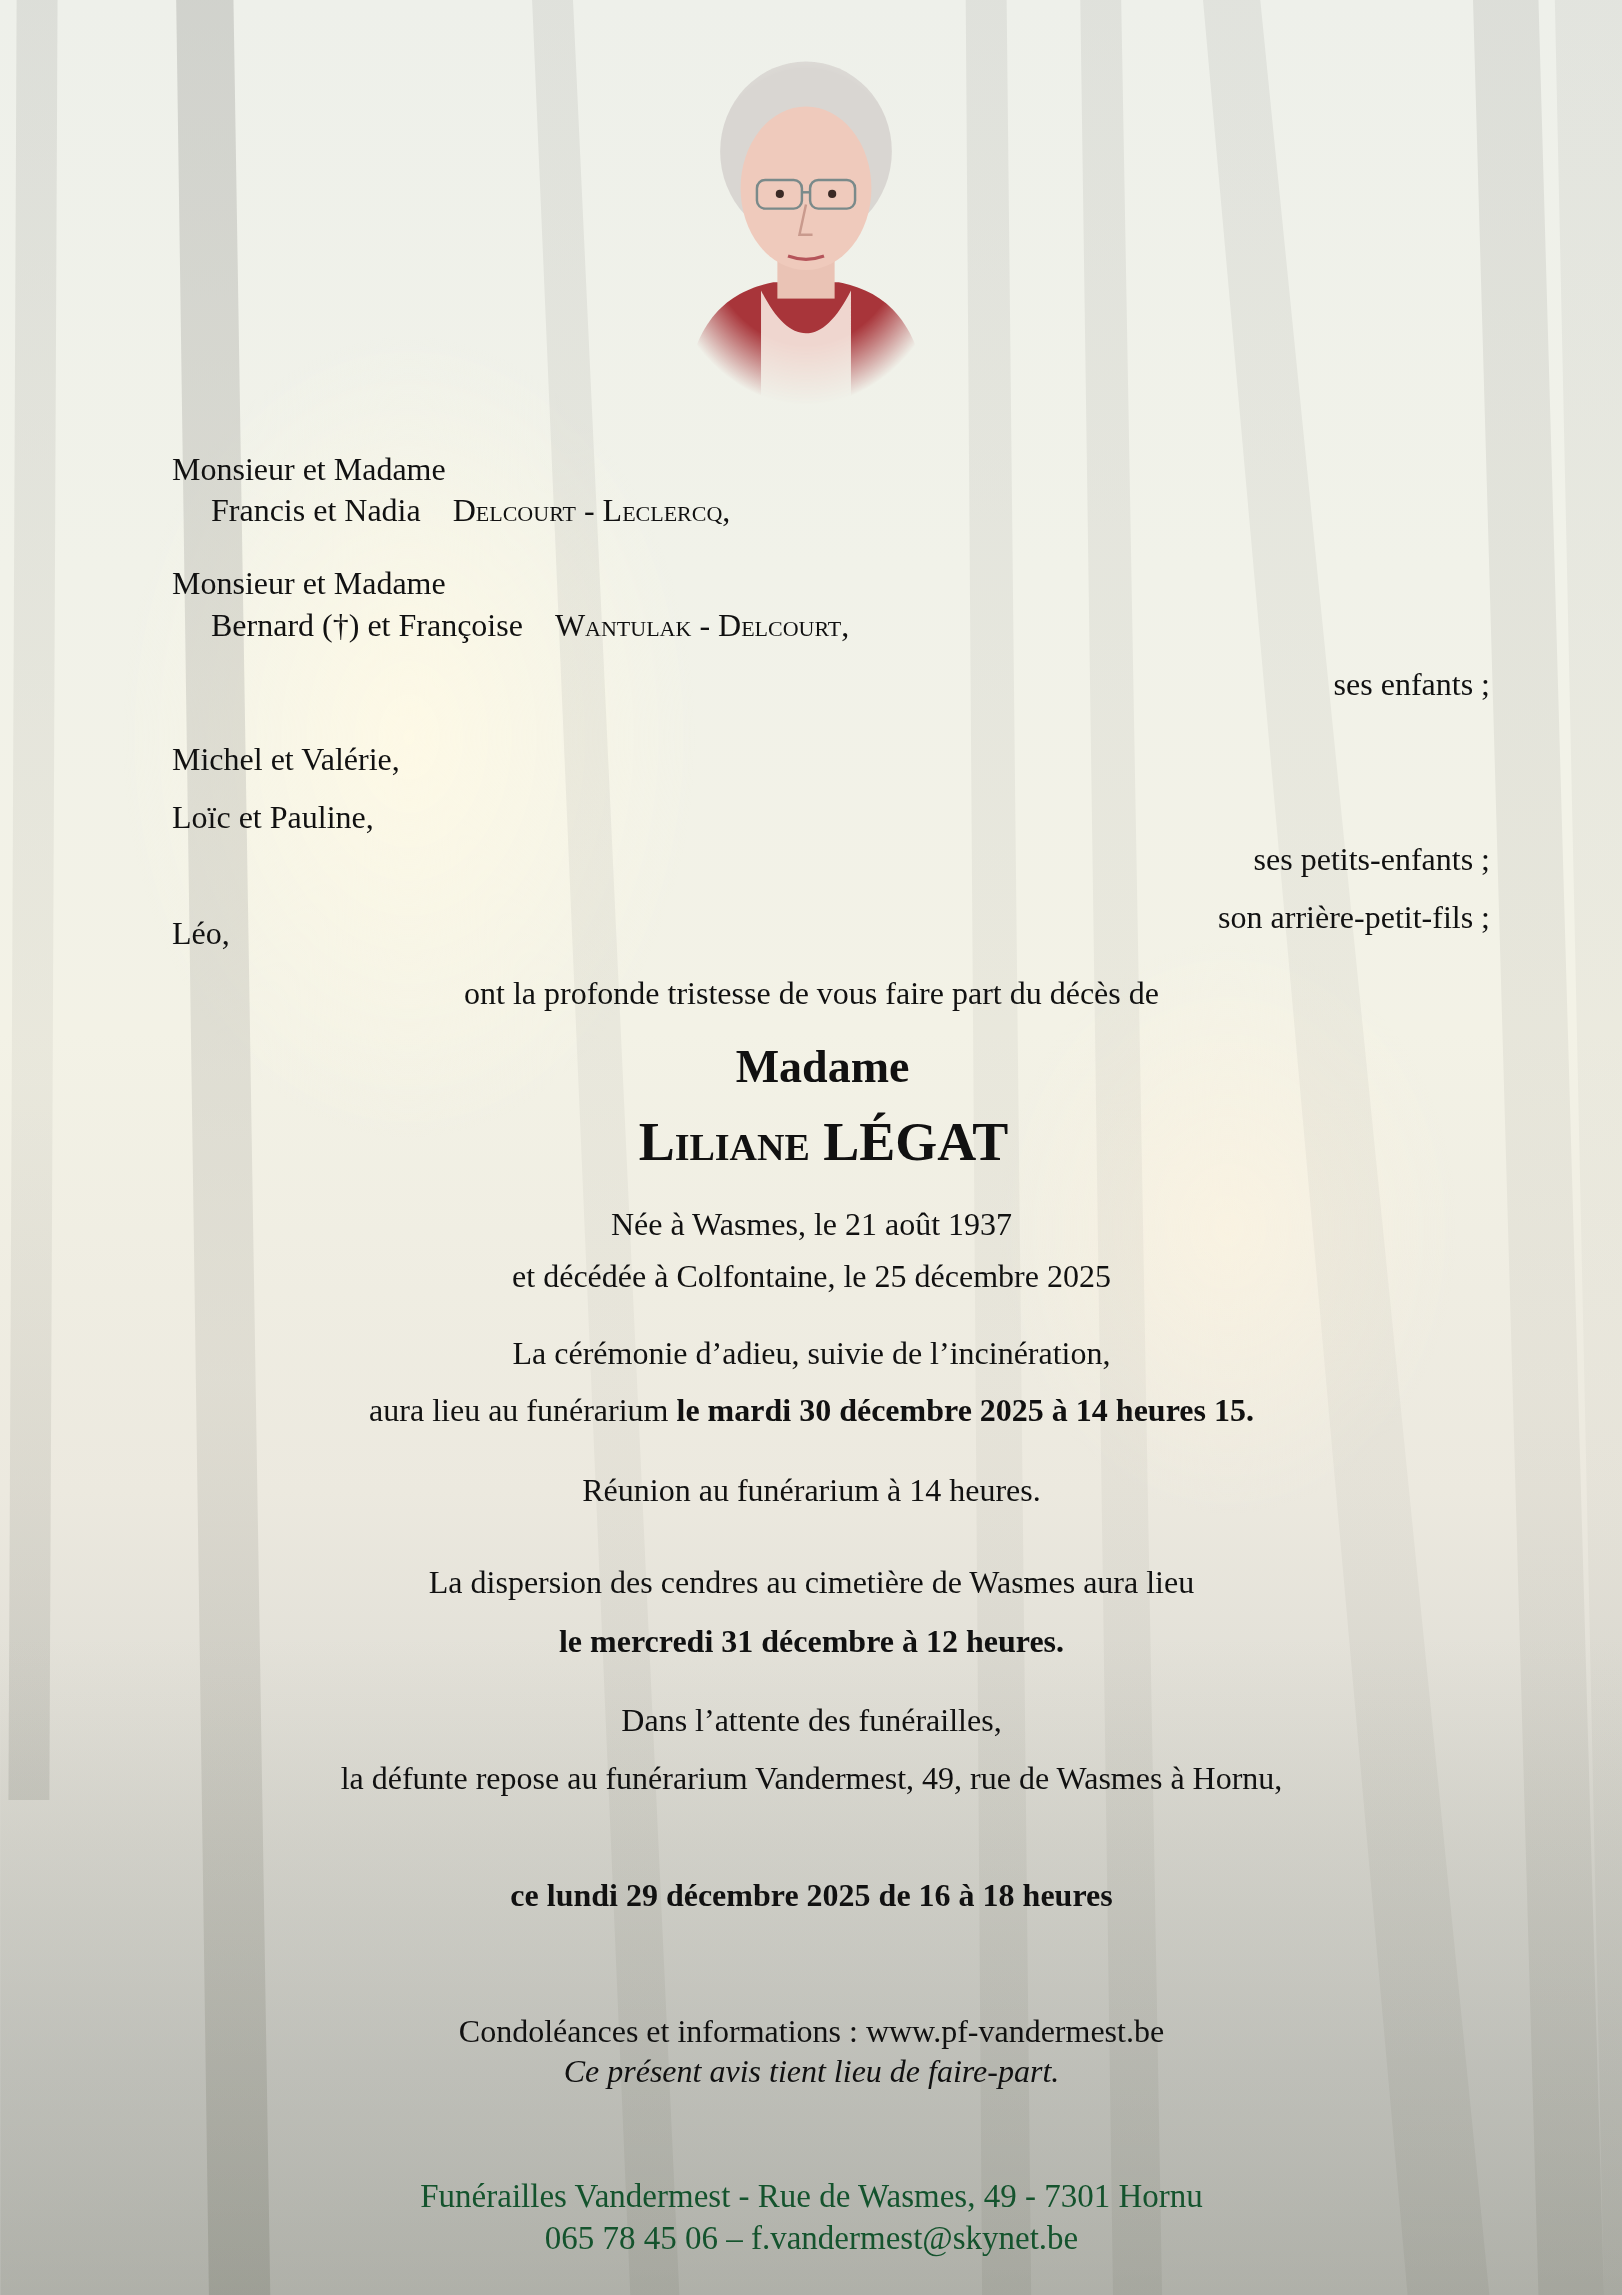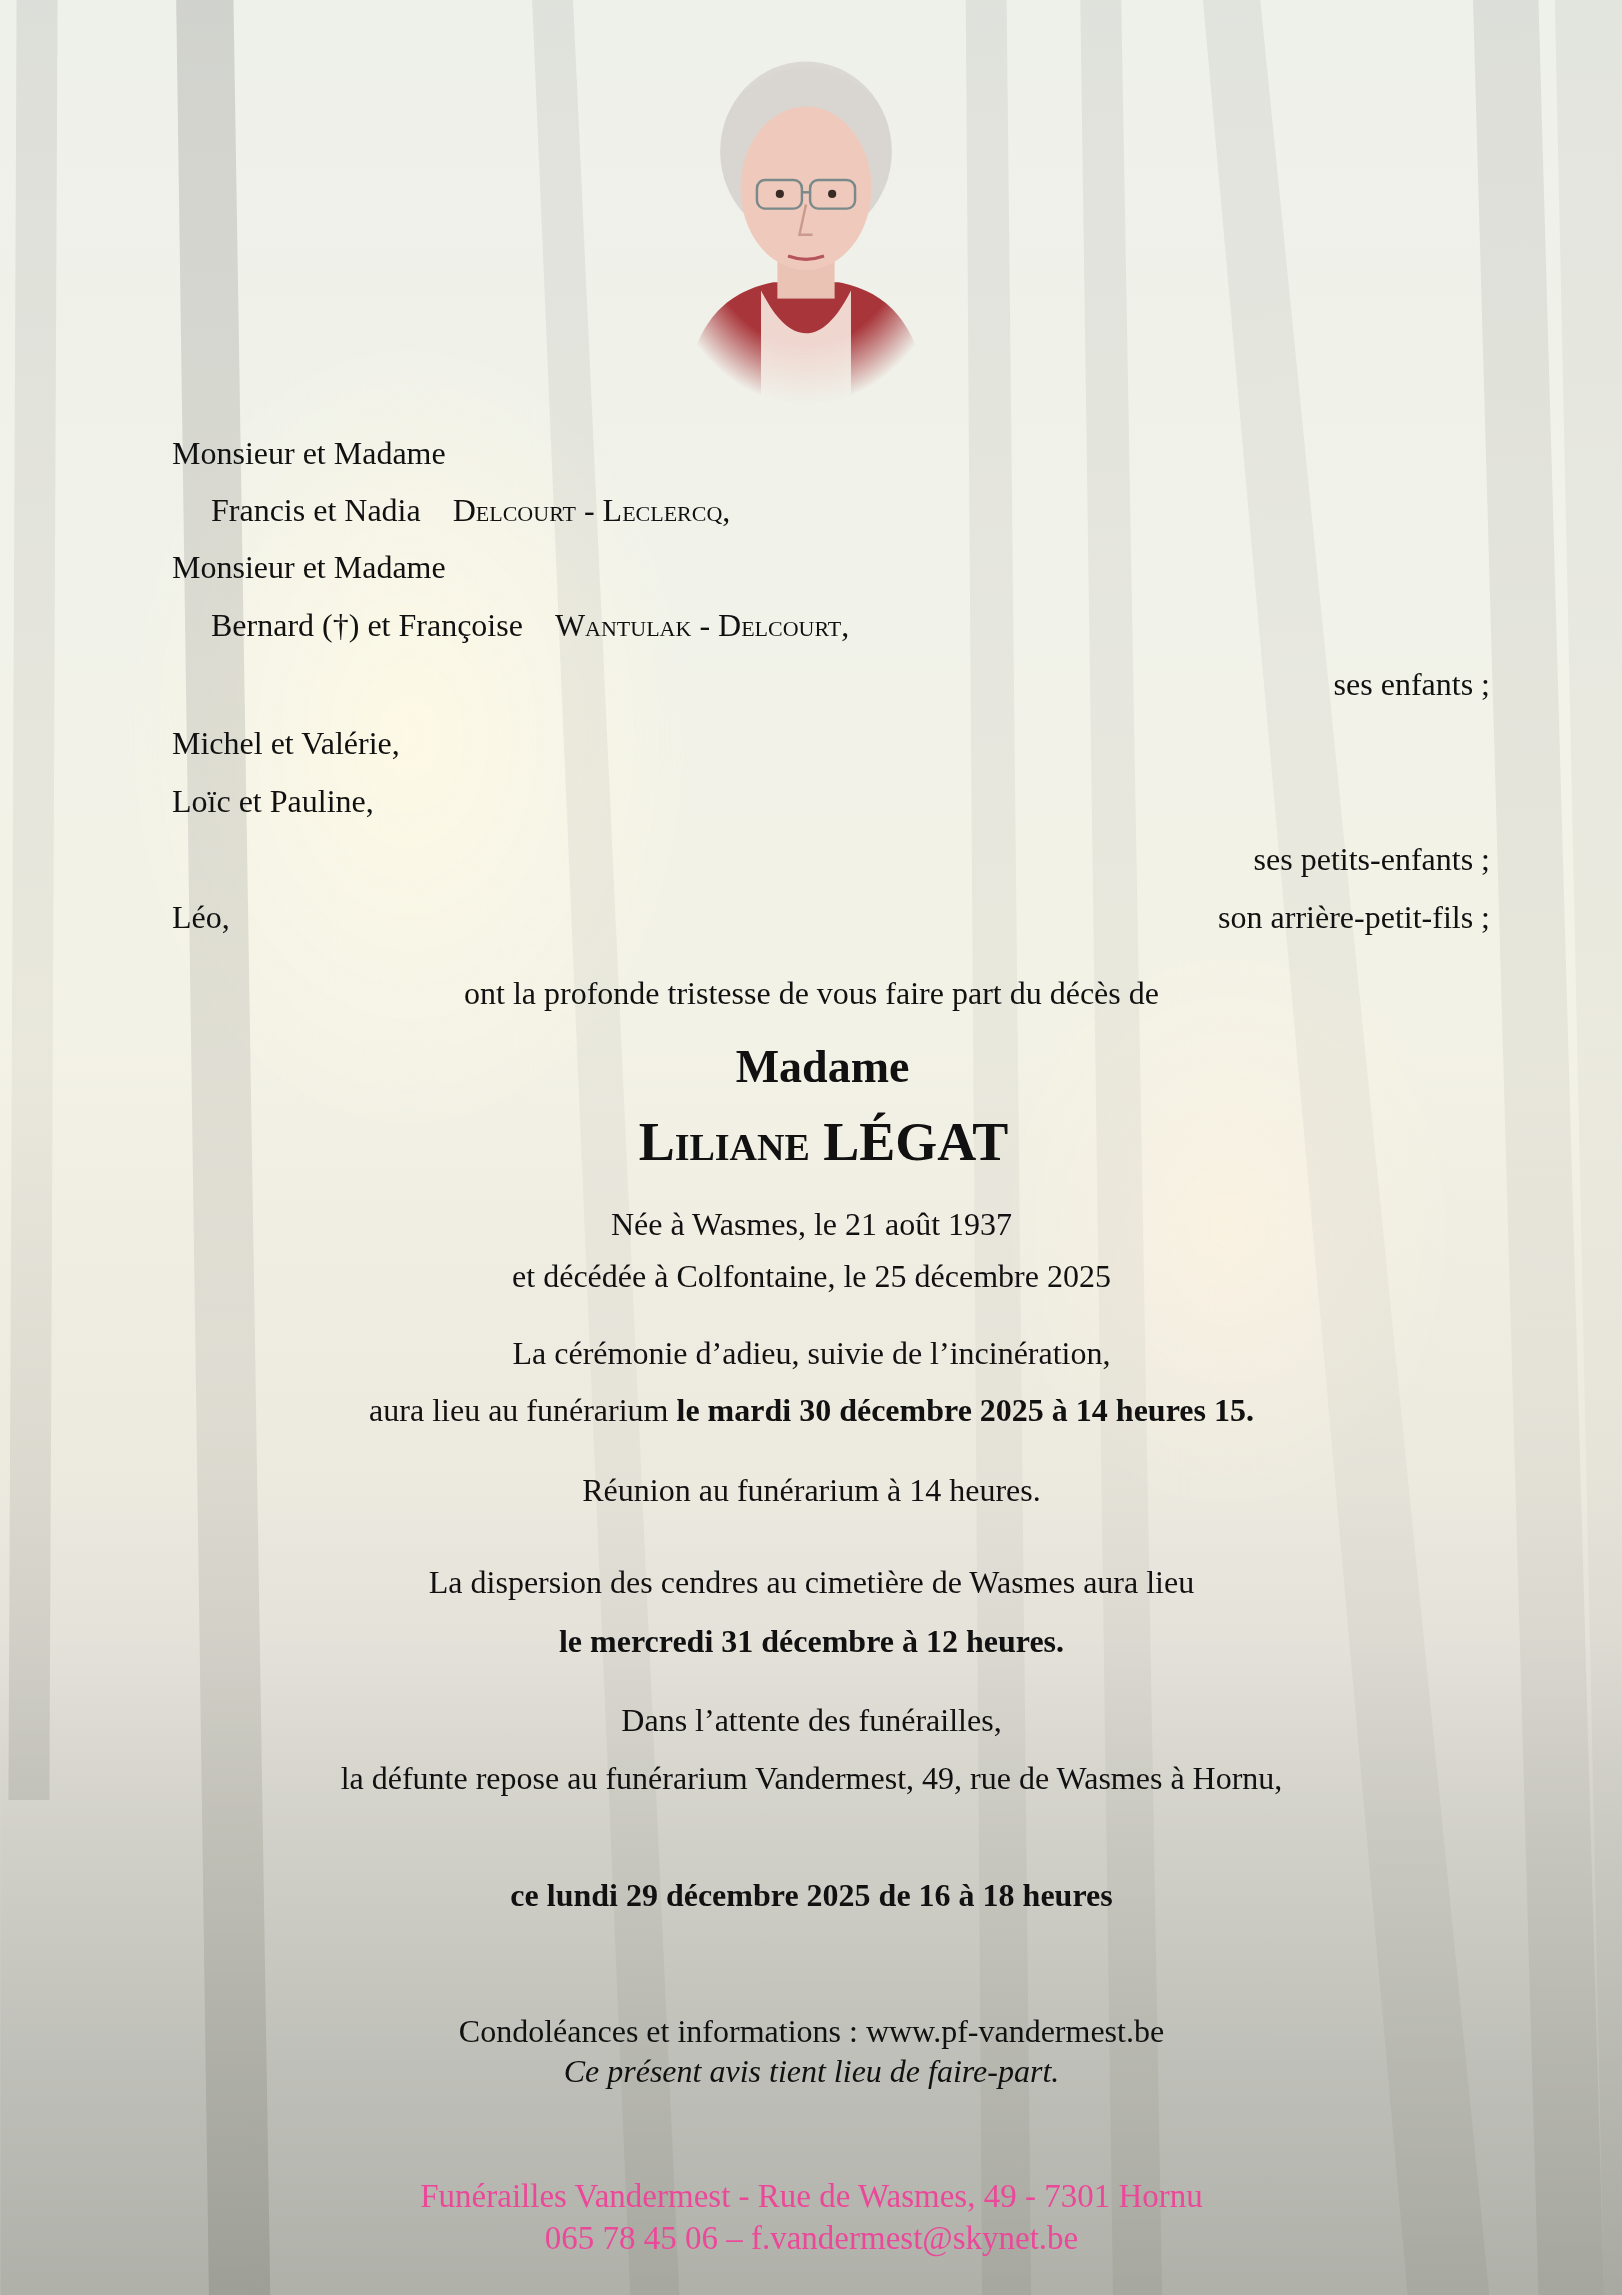--- a/index.html
+++ b/index.html
@@ -16,28 +16,28 @@
   .page { position: absolute; inset: 0; }
 
   .portrait {
     position: absolute; left: 667px; top: 45px; width: 278px; height: 360px;
   }
 
   .line { position: absolute; font-size: 32px; line-height: 38px; white-space: nowrap; }
   .sc { font-variant: small-caps; margin-left: 24px; }
   .center { left: 0; right: 0; text-align: center; }
   .right { right: 133px; text-align: right; }
-  .left { left: 172px; }
+  .left { left: 172px; margin-top: 16px; }
   .indent { left: 211px; }
   .bold { font-weight: bold; }
   .italic { font-style: italic; }
 
   .title1 { font-size: 46px; font-weight: bold; line-height: 52px; padding-left: 22px; }
   .title2 { font-size: 54px; font-weight: bold; line-height: 62px; }
-  .footer { color: #ec4899; font-size: 33px; }
+  .footer { color: #14532d; font-size: 33px; }
 </style>
 </head>
 <body>
 
 <div class="trees">
   <svg width="1623" height="2295" viewBox="0 0 1983 2805" style="position:absolute;left:0;top:0">
     <defs>
       <linearGradient id="trunk" x1="0" y1="0" x2="0" y2="1">
         <stop offset="0" stop-color="#b9bab5" stop-opacity="0.55"></stop>
         <stop offset="0.6" stop-color="#c4c2b8" stop-opacity="0.35"></stop>

